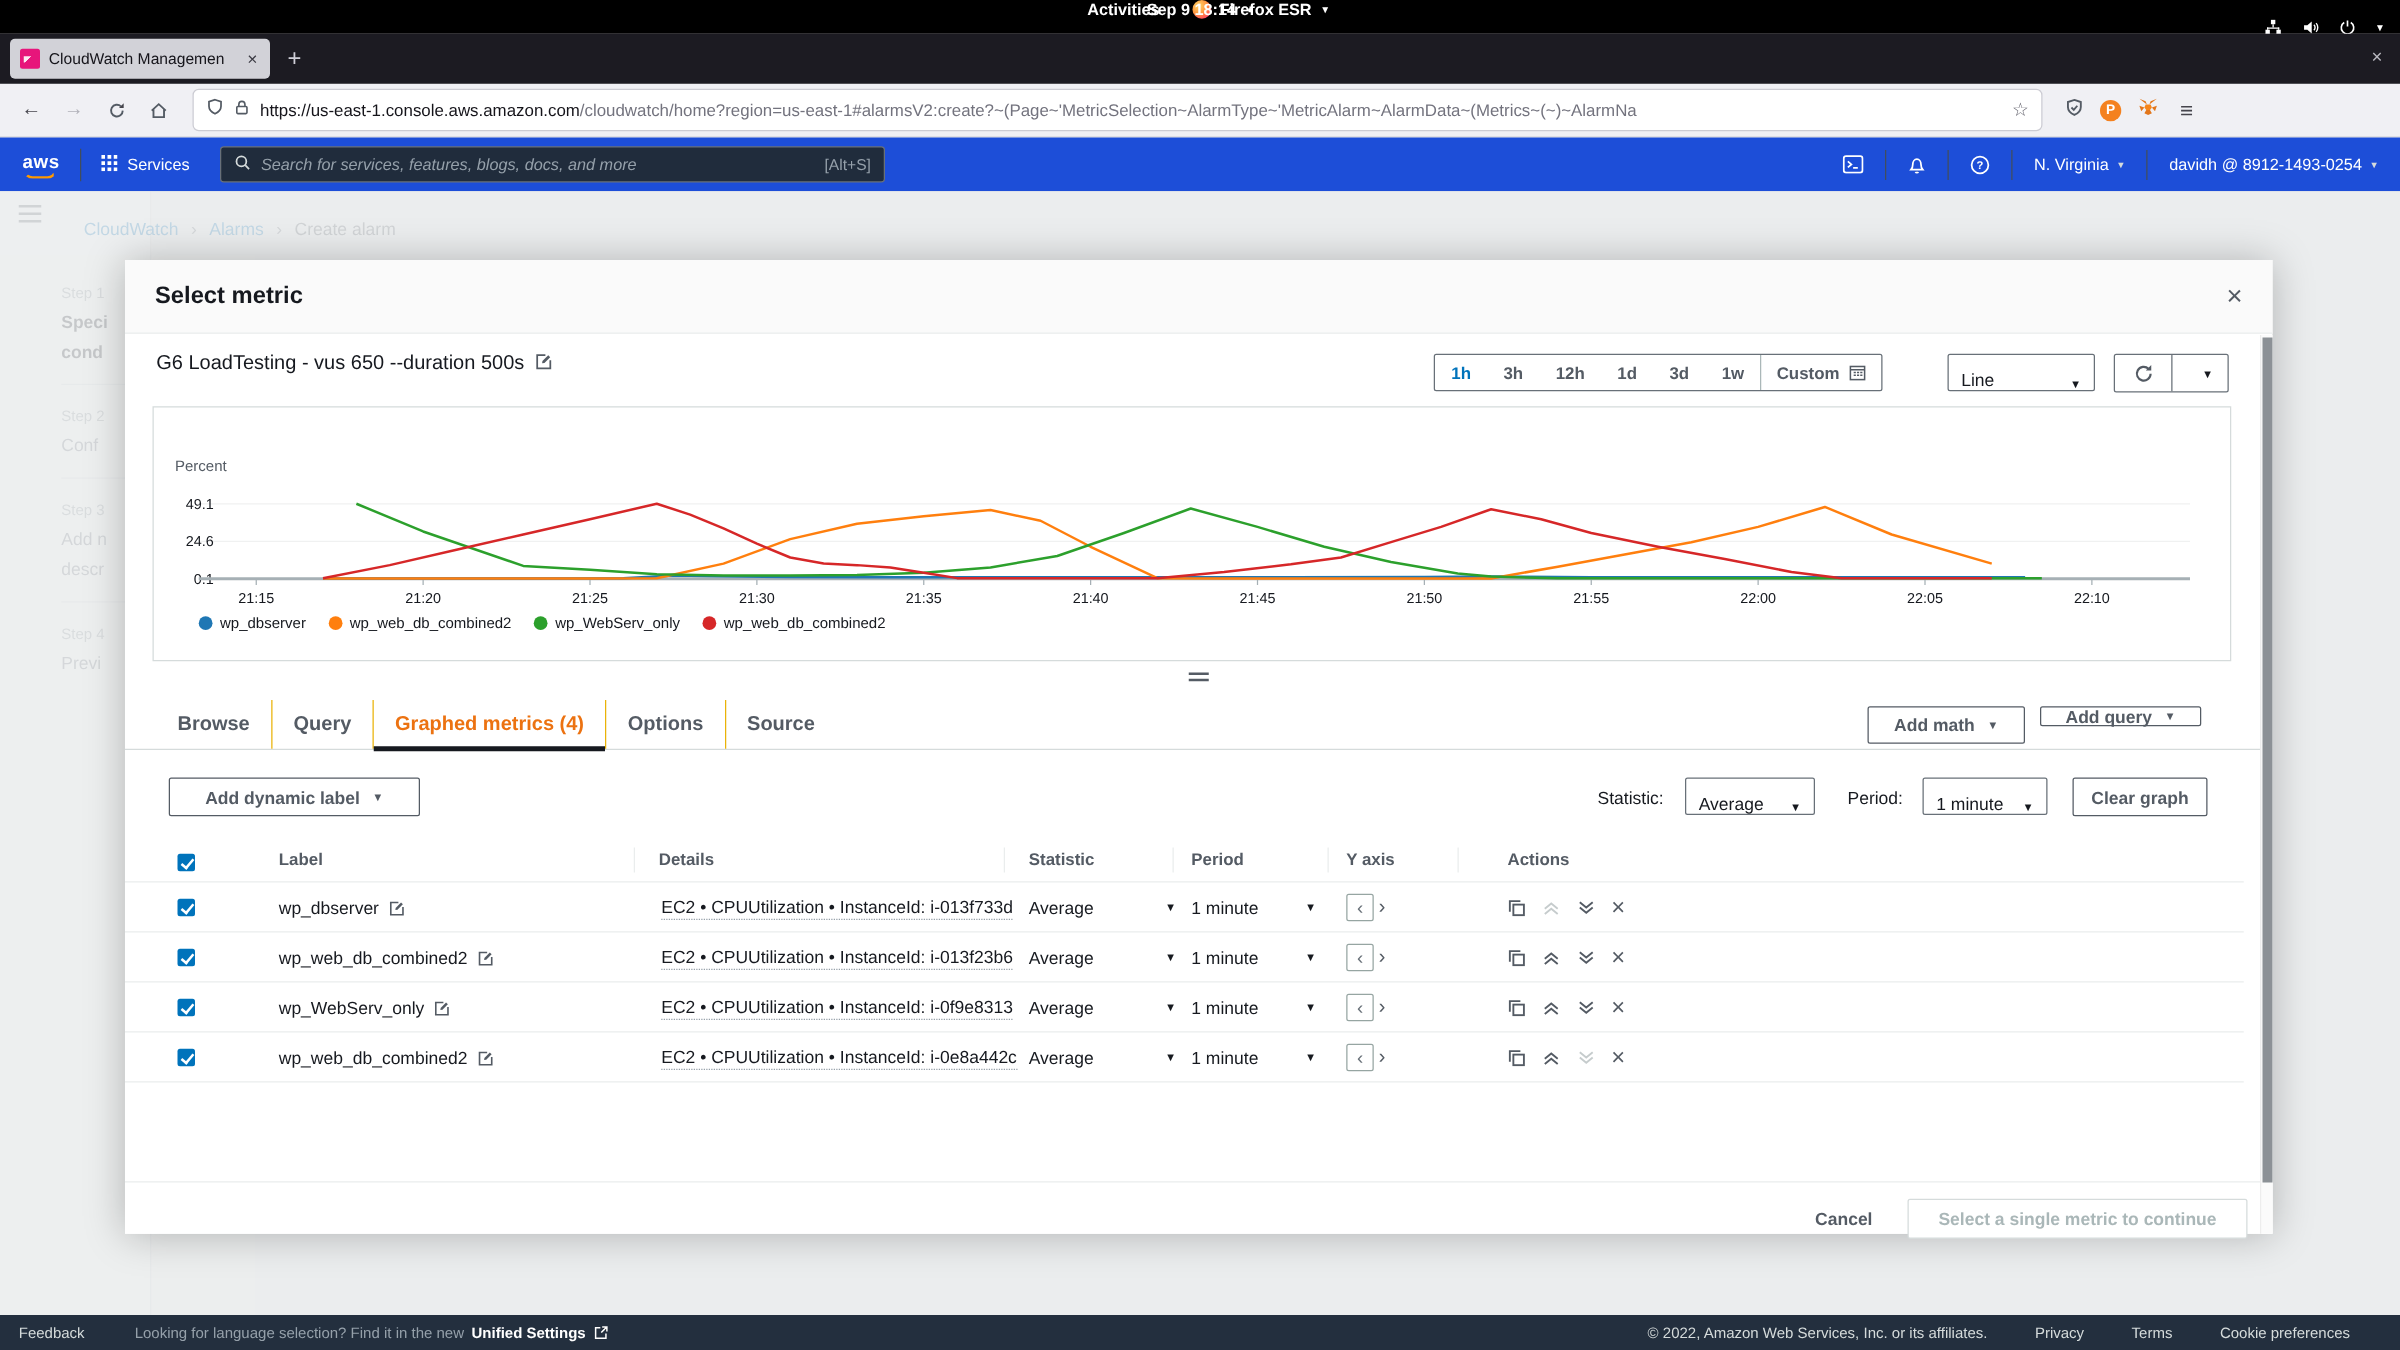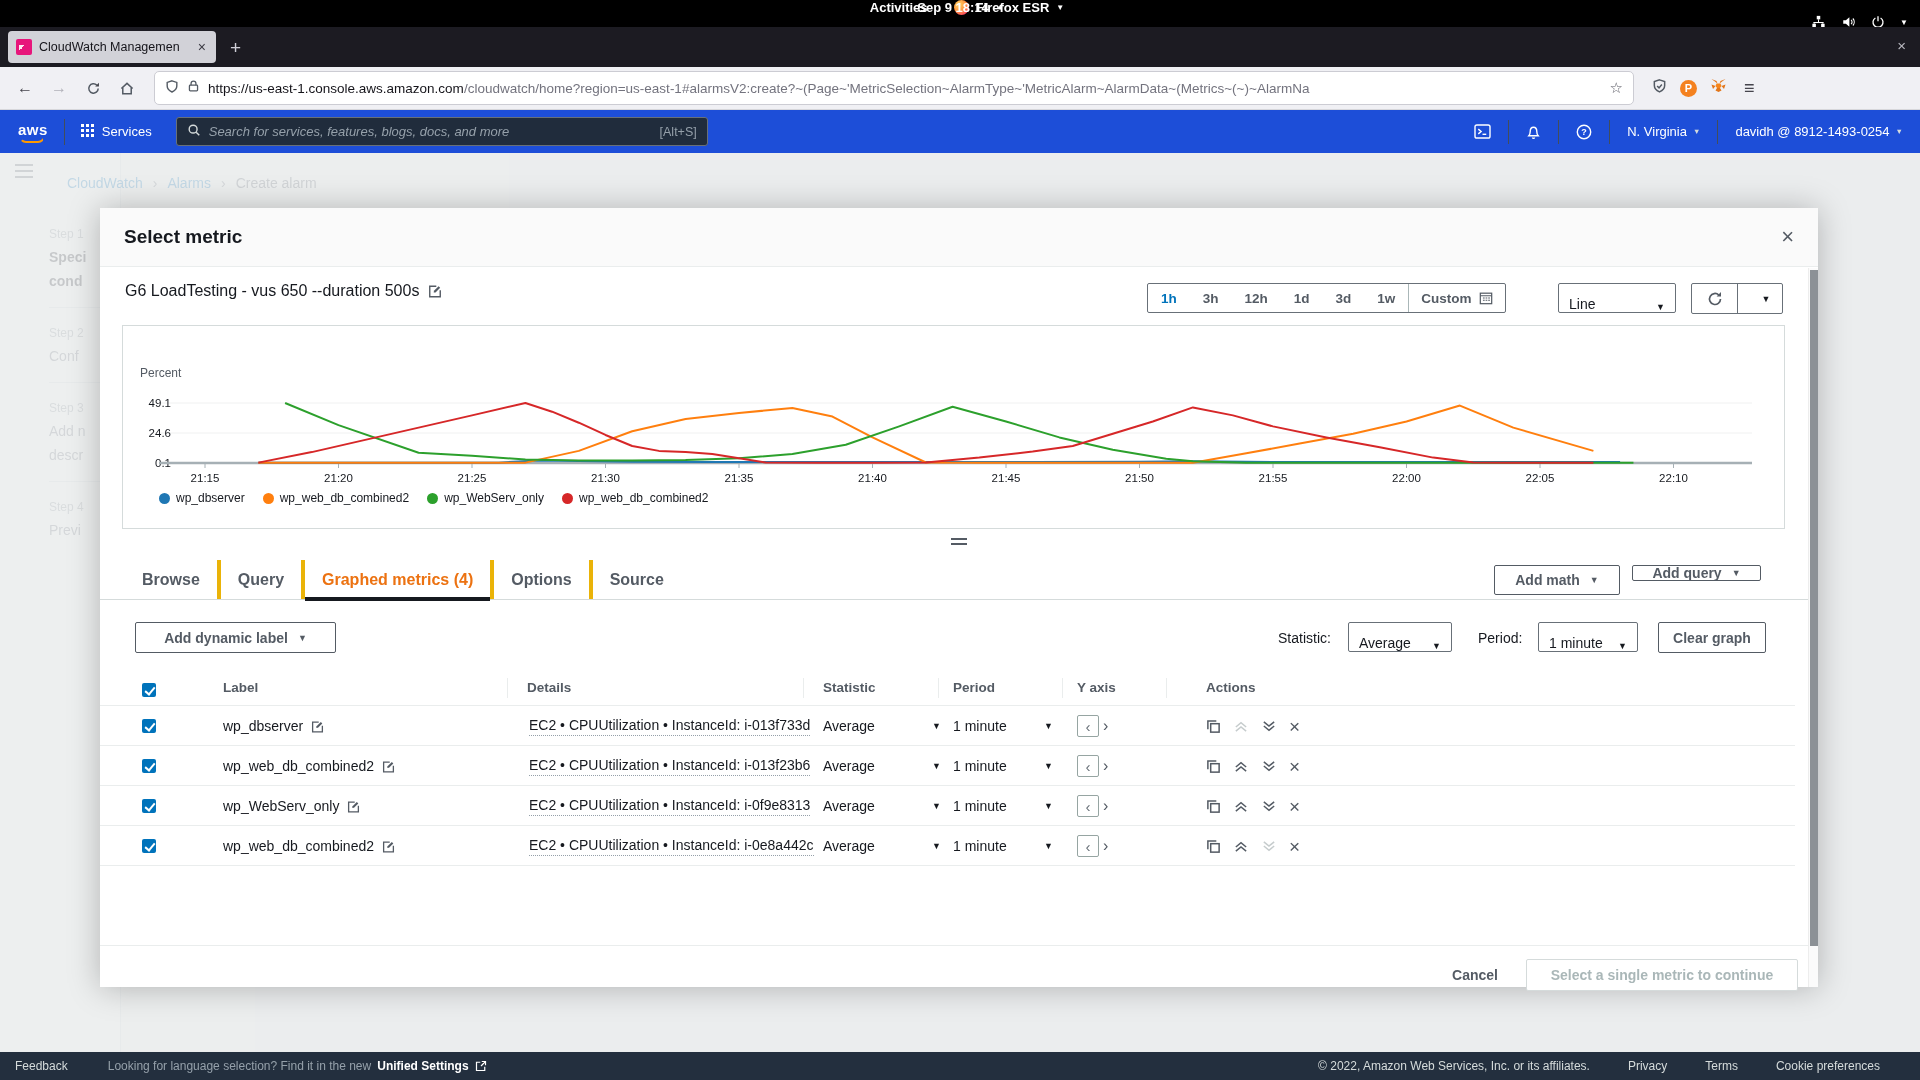--- a/index.html
+++ b/index.html
@@ -88,21 +88,21 @@
   
   .modal { position:absolute; left:100px; top:55px; width:1718px; height:779px; background:#fff;
     box-shadow:0 1px 30px rgba(0,0,0,.25); color:#16191f; }
   .modal-header { height:59px; background:#fafafa; border-bottom:1px solid #eaeded;
     display:flex; align-items:center; padding:0 24px; }
   .modal-title { font-size:19px; font-weight:bold; }
   .modal-close { margin-left:auto; color:#545b64; font-size:22px; line-height:1; }
   .m-scrollbar { position:absolute; right:0; top:60px; bottom:0; width:10px; background:#fbfbfb; border-left:1px solid #ededed; }
   .m-thumb { position:absolute; left:1px; top:2px; width:8px; height:676px; background:#8c9196; }
 
-  .graph-title-row { position:absolute; left:25px; top:74px; display:flex; align-items:center; gap:9px; }
+  .graph-title-row { position:absolute; left:25px; top:74px; display:flex; align-items:flex-start; gap:9px; }
   .graph-title { font-size:16px; color:#16191f; }
   .icon-edit svg { display:block; }
 
   .range-bar { position:absolute; left:1047px; top:75px; height:30px; display:flex; align-items:stretch;
     border:1px solid #687078; border-radius:2px; background:#fff; }
   .range-btn { padding:0 13px; display:flex; align-items:center; font-size:13.5px; color:#545b64; font-weight:bold; }
   .range-btn.active { color:#0073bb; }
   .range-custom { border-left:1px solid #aab7b8; display:flex; align-items:center; gap:7px; padding:0 12px;
     font-size:13.5px; color:#545b64; font-weight:bold; }
   .select-like { position:absolute; height:30px; border:1px solid #687078; border-radius:2px; background:#fff;
@@ -119,21 +119,21 @@
   .leg-item { display:flex; align-items:center; gap:6px; font-size:12px; color:#16191f; }
   .leg-dot { width:11px; height:11px; border-radius:50%; }
 
   .split-handle { position:absolute; left:851px; top:330px; width:16px; height:7px;
     border-top:2px solid #545b64; border-bottom:2px solid #545b64; }
 
   .tabs-row { position:absolute; left:0; top:352px; width:1718px; height:40px; border-bottom:1px solid #d5dbdb;
     display:flex; align-items:center; padding-left:25px; }
   .tab-item { padding:0 17px; font-size:16px; font-weight:bold; color:#545b64; position:relative;
     height:100%; display:flex; align-items:center; }
-  .tab-item + .tab-item { border-left:4px solid #eab308;text-align:center; }
+  .tab-item + .tab-item { border-left:1px solid #eab308;text-align:center; }
   .tab-item.active { color:#ec7211; }
   .tab-item.active:after { content:""; position:absolute; left:0; right:0; bottom:-2px; height:4px; background:#16191f; }
 
   .btn { border:1px solid #545b64; border-radius:2px; background:#fff; color:#545b64; font-weight:bold;
     font-size:14px; display:flex; align-items:center; justify-content:center; gap:10px; }
   .btn-addmath { position:absolute; left:1394px; top:357px; width:126px; height:30px; }
   .btn-addquery { position:absolute; left:1532px; top:357px; width:129px; height:16px; }
   .btn-caret { font-size:9px; }
 
   .btn-dynlabel { position:absolute; left:35px; top:414px; width:201px; height:31px; }

